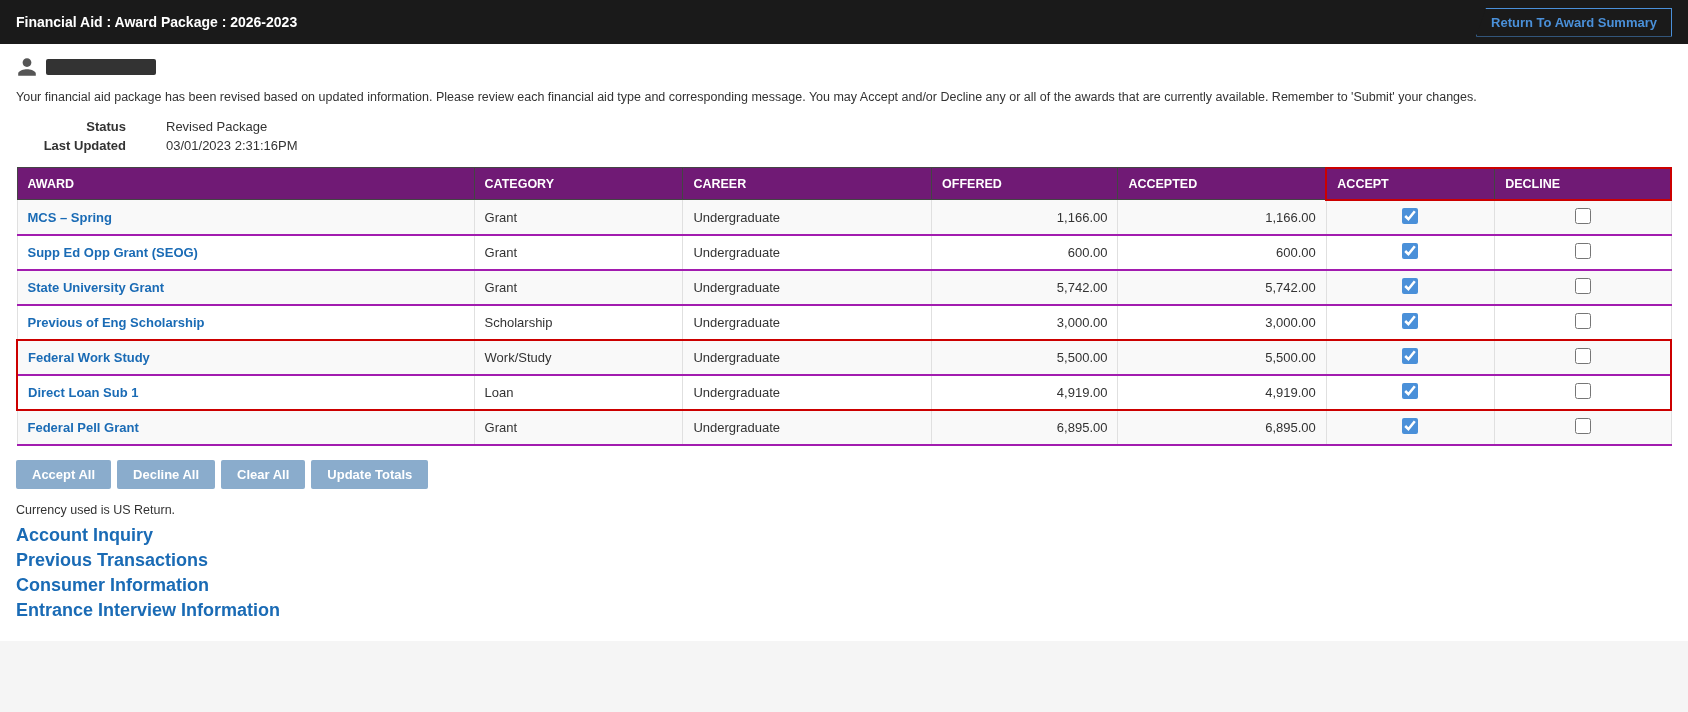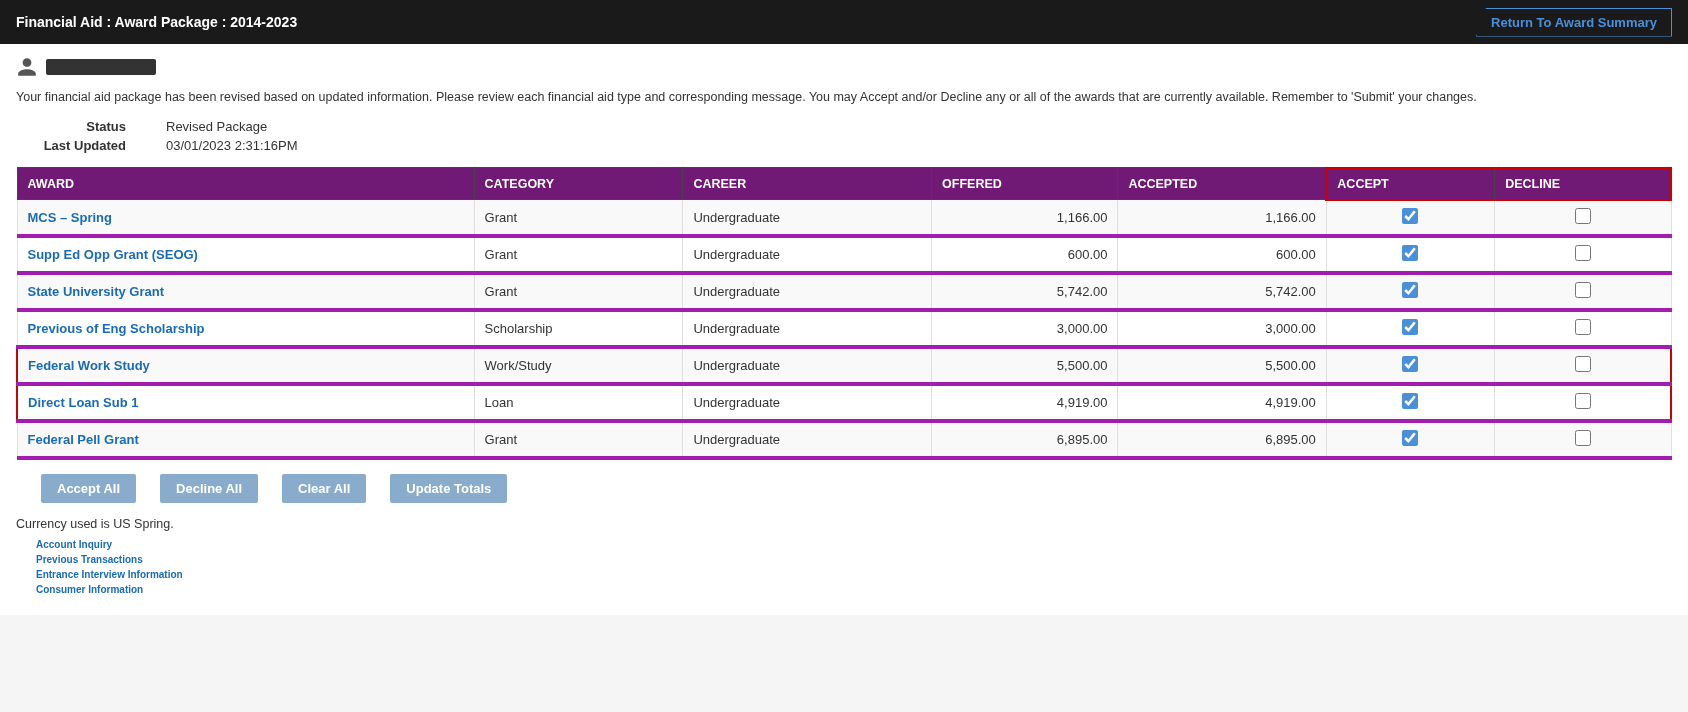--- a/index.html
+++ b/index.html
@@ -96,21 +96,21 @@
       color: #fff;
     }
     .award-table thead th {
       padding: 8px 10px;
       text-align: left;
       font-weight: bold;
       font-size: 12.5px;
       border: 1px solid #444;
     }
     .award-table tbody tr {
-      border-bottom: 4px solid #a21caf;
+      border-bottom: 2px solid #a21caf;
       padding-left: 47px;
     }
     .award-table tbody tr:nth-child(odd) {
       background: #f9f9f9;
     }
     .award-table tbody tr:nth-child(even) {
       background: #fff;
     }
     .award-table tbody td {
       padding: 7px 10px;
@@ -167,23 +167,22 @@
     input[type="checkbox"] {
       width: 16px;
       height: 16px;
       cursor: pointer;
       accent-color: #4a90d9;
     }
 
     
     .action-buttons {
       display: flex;
-      gap: 24px;
+      gap: 6px;
       margin-bottom: 14px;
-      margin-left: 25px;
     }
     .action-btn {
       background: #8aaccc;
       color: #fff;
       border: none;
       padding: 7px 16px;
       font-size: 13px;
       font-weight: bold;
       cursor: pointer;
       border-radius: 2px;
@@ -198,30 +197,29 @@
 
     
     .bottom-links {
       display: flex;
       flex-direction: column;
       gap: 4px;
     }
     .bottom-link {
       color: #1a6bb5;
       text-decoration: none;
-      font-size: 10px;
-      font-weight: bold;
-      margin-left: 20px;
+      font-size: 18px;
+      font-weight: bold;
     }
   </style>
 </head>
 <body>
 
 <div class="top-header">
-  <span class="title">Financial Aid  :  Award Package  :  2014-2023</span>
+  <span class="title">Financial Aid  :  Award Package  :  2026-2023</span>
   <button class="return-btn">Return To Award Summary</button>
 </div>
 
 <div class="main-content">
 
   <div class="user-row">
     <svg class="user-icon" viewBox="0 0 24 24">
       <path d="M12 12c2.7 0 4.8-2.1 4.8-4.8S14.7 2.4 12 2.4 7.2 4.5 7.2 7.2 9.3 12 12 12zm0 2.4c-3.2 0-9.6 1.6-9.6 4.8v2.4h19.2v-2.4c0-3.2-6.4-4.8-9.6-4.8z"></path>
     </svg>
     <div class="user-name-redacted">&nbsp;</div>
@@ -362,23 +360,23 @@
       </tbody>
   </table>
 
   <div class="action-buttons">
     <button class="action-btn">Accept All</button>
     <button class="action-btn">Decline All</button>
     <button class="action-btn">Clear All</button>
     <button class="action-btn">Update Totals</button>
   </div>
 
-  <p class="currency-note">Currency used is US Spring.</p>
+  <p class="currency-note">Currency used is US Return.</p>
 
   <div class="bottom-links" id="bottom-links-container">
 
   <a href="#" class="bottom-link">Account Inquiry</a>
       <a href="#" class="bottom-link">Previous Transactions</a>
+      <a href="#" class="bottom-link">Consumer Information</a>
       <a href="#" class="bottom-link">Entrance Interview Information</a>
-      <a href="#" class="bottom-link">Consumer Information</a>
     </div>
 
 </div>
 
 </body></html>

